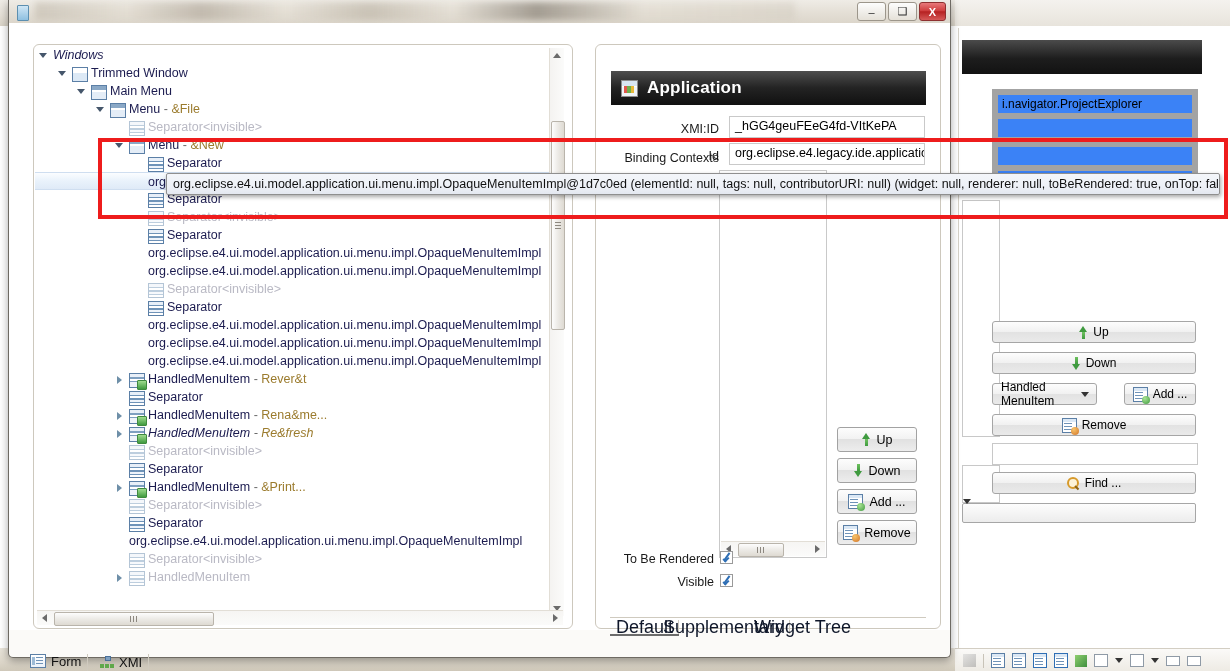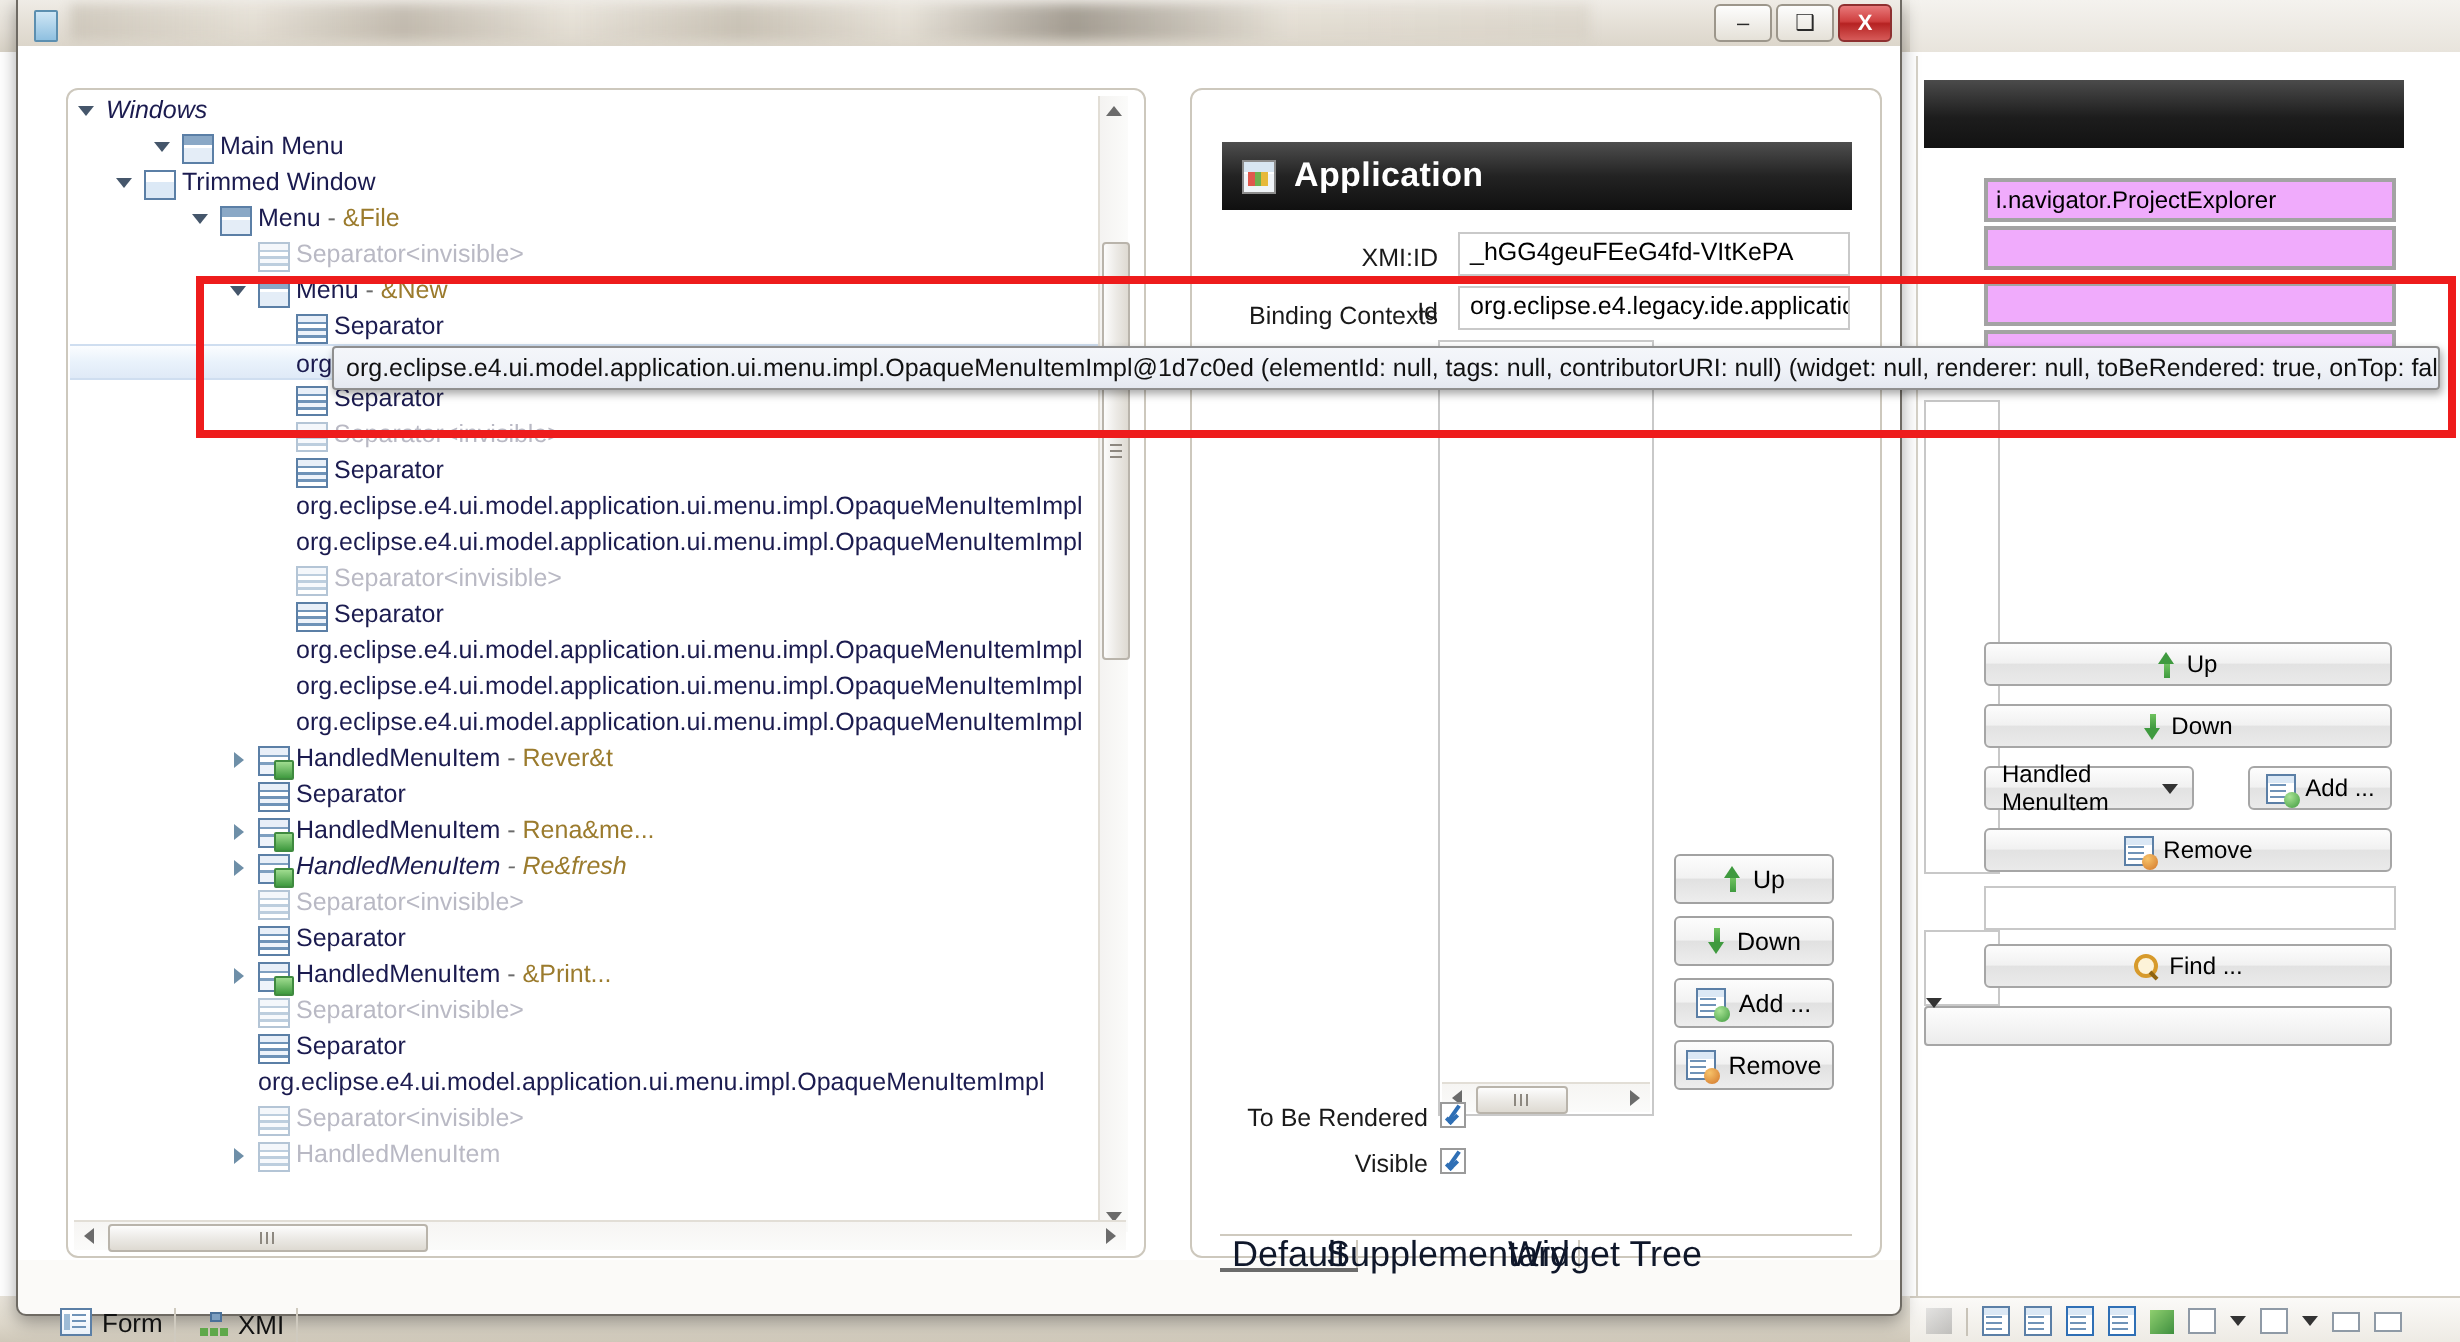--- a/index.html
+++ b/index.html
@@ -15,22 +15,22 @@
     background:linear-gradient(180deg,#efece6 0%,#e6e1d8 55%,#d9d3c7 100%);}
   #bg-right-window{position:absolute;left:955px;top:0;width:275px;height:671px;background:#fff;}
   #bg-win-chrome{position:absolute;left:955px;top:0;width:275px;height:26px;
     background:linear-gradient(180deg,#f4f2ee 0%,#e8e4dc 100%);}
 
   
   #bg-editor{position:absolute;left:958px;top:28px;width:272px;height:620px;background:#fff;
      border-left:1px solid #d6d2c8;}
   #bg-hdr{position:absolute;left:962px;top:40px;width:240px;height:34px;
      background:linear-gradient(180deg,#4b4b4b 0%,#1d1d1d 55%,#121212 100%);}
-  .bg-field{position:absolute;left:992px;height:20px;width:206px;background:#f0abfc;
-     border:2px solid #a3a3a3;font-size:12px;padding:2px 0 16px 4px;box-sizing:border-box;
+  .bg-field{position:absolute;left:992px;height:20px;width:206px;background:#3b82f6;
+     border:6px solid #a3a3a3;font-size:12px;padding:2px 0 16px 4px;box-sizing:border-box;
      white-space:nowrap;overflow:hidden;color:#000;}
   .bg-btn{position:absolute;left:992px;width:204px;height:22px;box-sizing:border-box;
      border:1px solid #a6a6a6;border-radius:3px;
      background:linear-gradient(180deg,#fdfdfd 0%,#f1f1f1 48%,#e2e2e2 50%,#eaeaea 100%);
      display:flex;align-items:center;justify-content:center;gap:5px;font-size:12px;}
   .bg-combo{position:absolute;box-sizing:border-box;border:1px solid #a6a6a6;border-radius:3px;
      background:linear-gradient(180deg,#fdfdfd 0%,#f1f1f1 48%,#e2e2e2 50%,#eaeaea 100%);
      display:flex;align-items:center;font-size:12px;}
   #bg-listbox{position:absolute;left:962px;top:200px;width:36px;height:235px;border:1px solid #c8c8c8;background:#fff;}
   #bg-emptyfield1{position:absolute;left:992px;top:443px;width:204px;height:20px;border:1px solid #c8c8c8;background:#fff;}
@@ -307,28 +307,28 @@
 
   <div id="win-body">
 
     <div id="tree-panel">
       <div id="tree-clip">
           <div class="trow">
             <span class="arrow expanded" style="left: 4px;"></span>
             <span class="tlabel" style="left: 18px; font-style: italic;">Windows</span>
           </div>
           <div class="trow">
+            <span class="arrow expanded" style="left: 23px;"></span>
+            <span class="ticon ic-window" style="left: 37px;"></span>
+            <span class="tlabel" style="left: 56px;">Trimmed Window</span>
+          </div>
+          <div class="trow">
             <span class="arrow expanded" style="left: 42px;"></span>
             <span class="ticon ic-menu" style="left: 56px;"></span>
             <span class="tlabel" style="left: 75px;">Main Menu</span>
-          </div>
-          <div class="trow">
-            <span class="arrow expanded" style="left: 23px;"></span>
-            <span class="ticon ic-window" style="left: 37px;"></span>
-            <span class="tlabel" style="left: 56px;">Trimmed Window</span>
           </div>
           <div class="trow">
             <span class="arrow expanded" style="left: 61px;"></span>
             <span class="ticon ic-menu" style="left: 75px;"></span>
             <span class="tlabel" style="left: 94px;">Menu<span class="dash"> - </span><span class="sub">&amp;File</span></span>
           </div>
           <div class="trow dim">
             <span class="ticon ic-sep" style="left: 94px;"></span>
             <span class="tlabel" style="left: 113px;">Separator&lt;invisible&gt;</span>
           </div>

